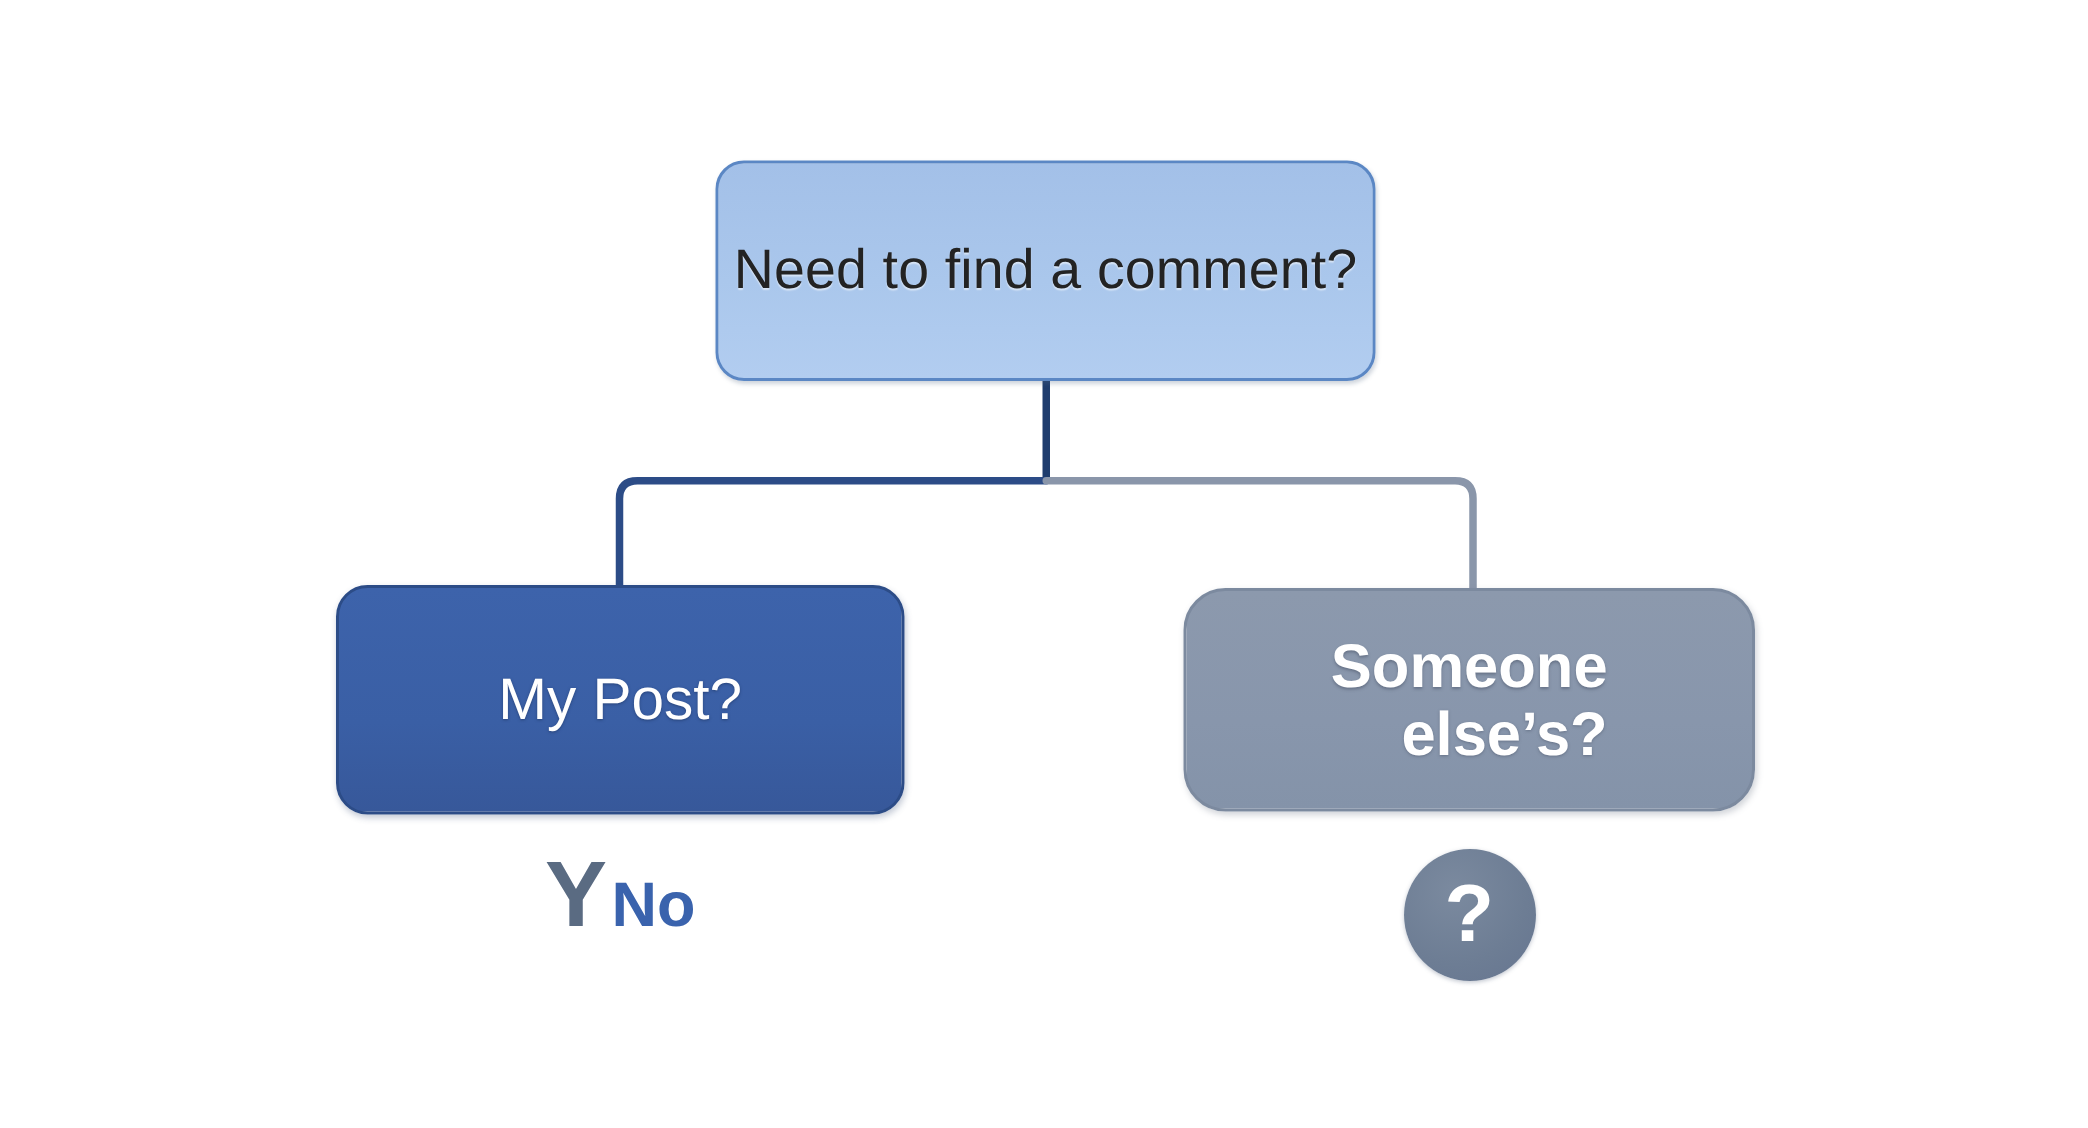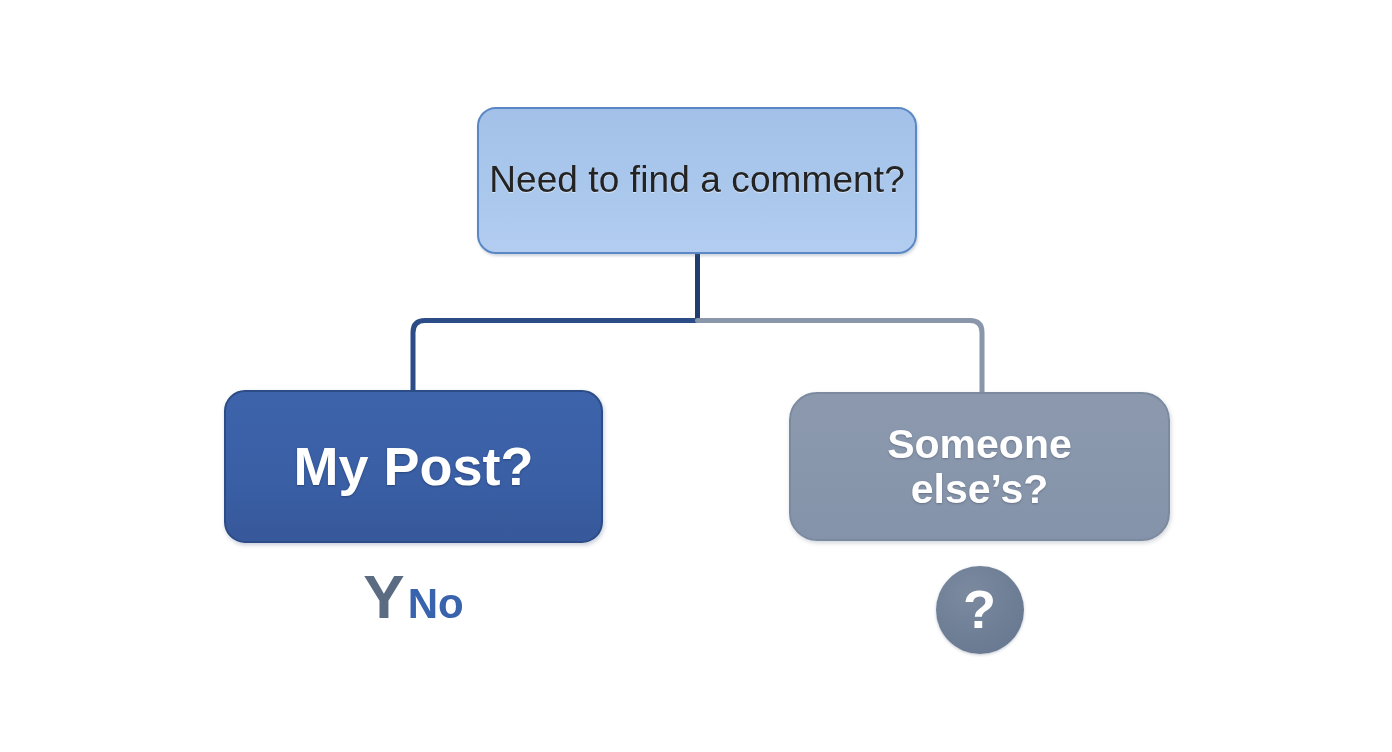--- a/index.html
+++ b/index.html
@@ -33,21 +33,21 @@
     pointer-events: none;
   }
 
   
   .node {
     position: absolute;
     box-sizing: border-box;
     display: flex;
     align-items: center;
     justify-content: center;
-    text-align: center;
+    text-align: right;
   }
 
   
   .node-root {
     left: 477px;
     top: 107px;
     width: 440px;
     height: 147px;
     border-radius: 19px;
     border: 2px solid #5b87c4;
@@ -68,22 +68,22 @@
     left: 224px;
     top: 390px;
     width: 379px;
     height: 153px;
     border-radius: 21px;
     border: 2px solid #2c4c87;
     background: linear-gradient(180deg, #3d63ab 0%, #3a5fa5 60%, #37589a 100%);
     box-shadow: 1px 2px 4px rgba(60,80,120,0.30);
   }
   .node-primary .node-label {
-    font-size: 54px;
-    font-weight: 700;
+    font-size: 39px;
+    font-weight: 400;
     color: #ffffff;
     line-height: 1.12;
     text-shadow: 0 1px 2px rgba(25,45,85,0.55);
   }
 
   
   .node-secondary {
     left: 789px;
     top: 392px;
     width: 381px;

